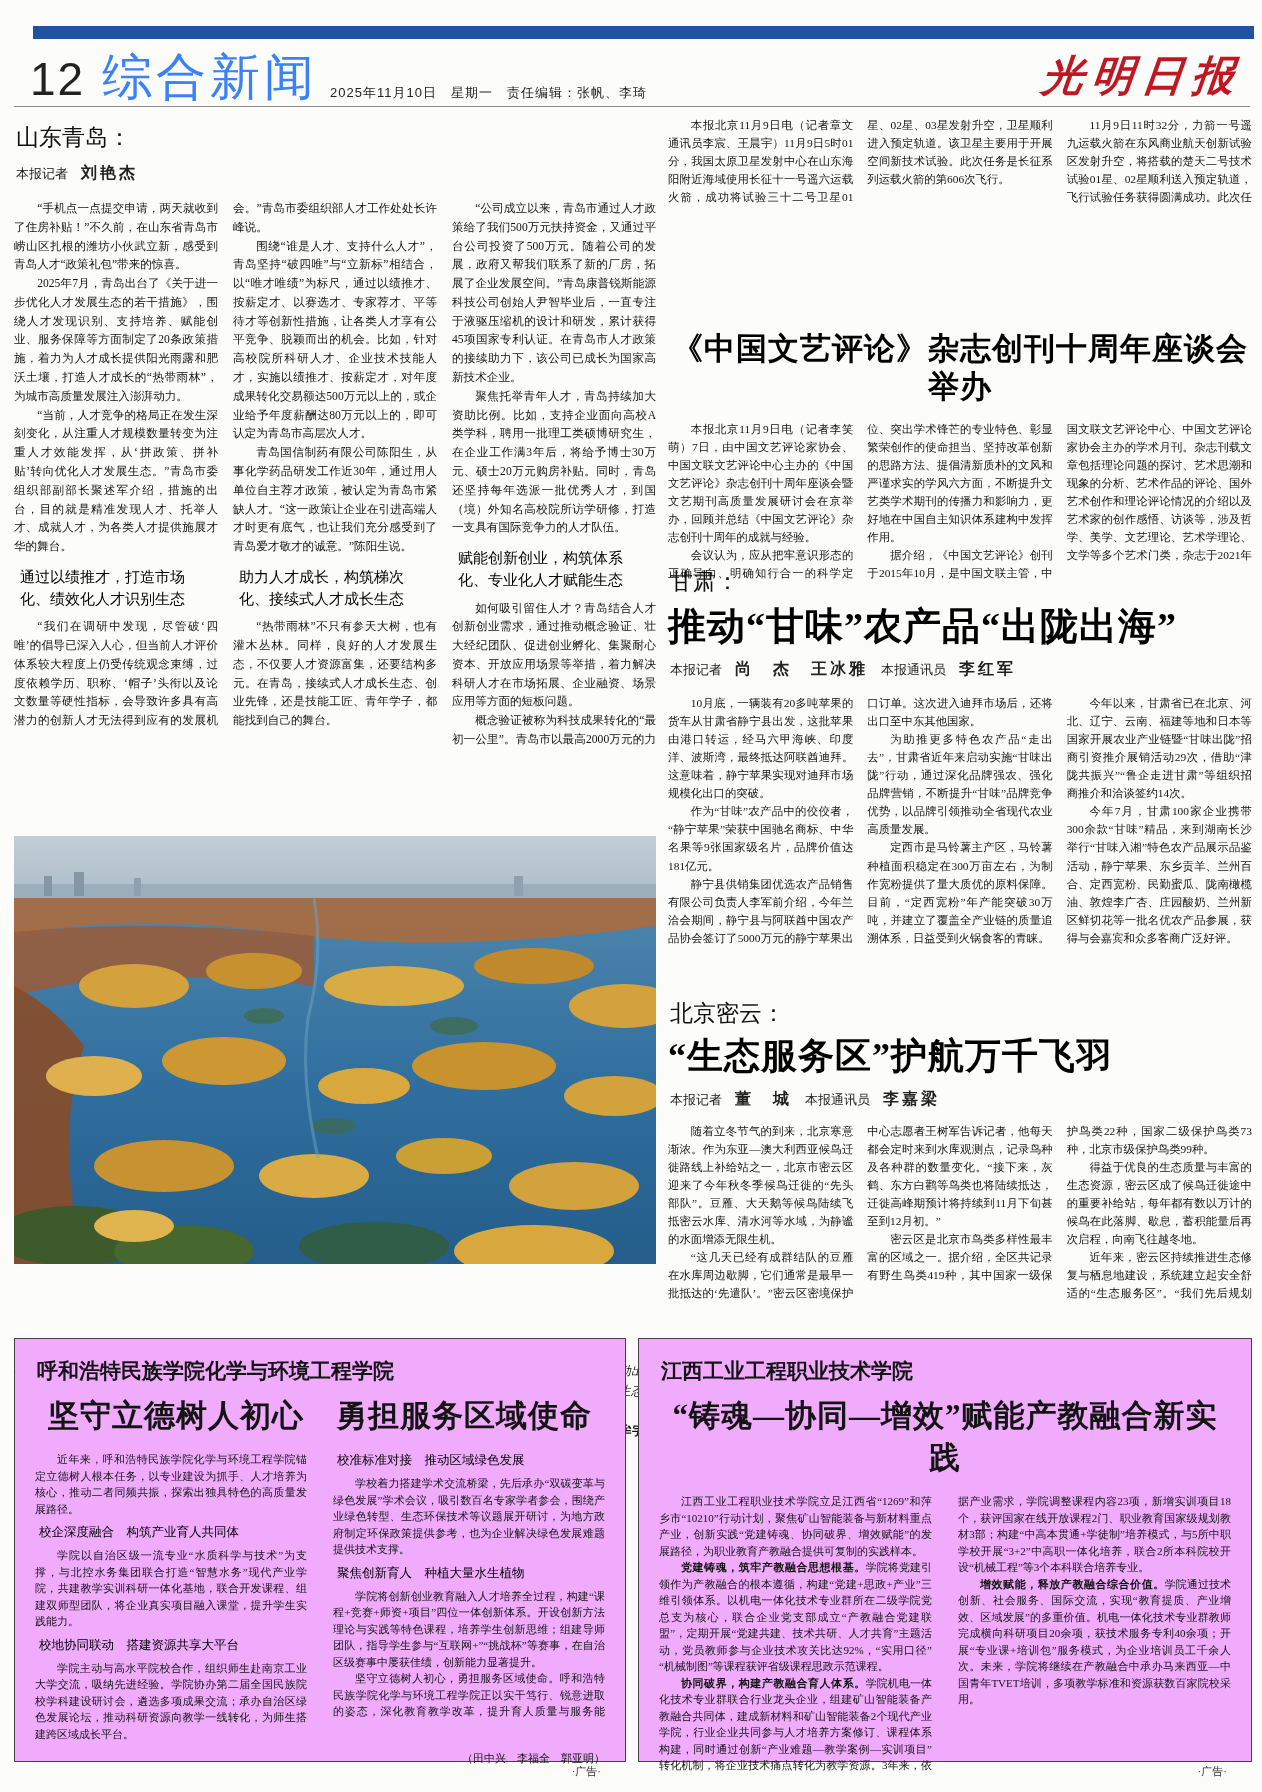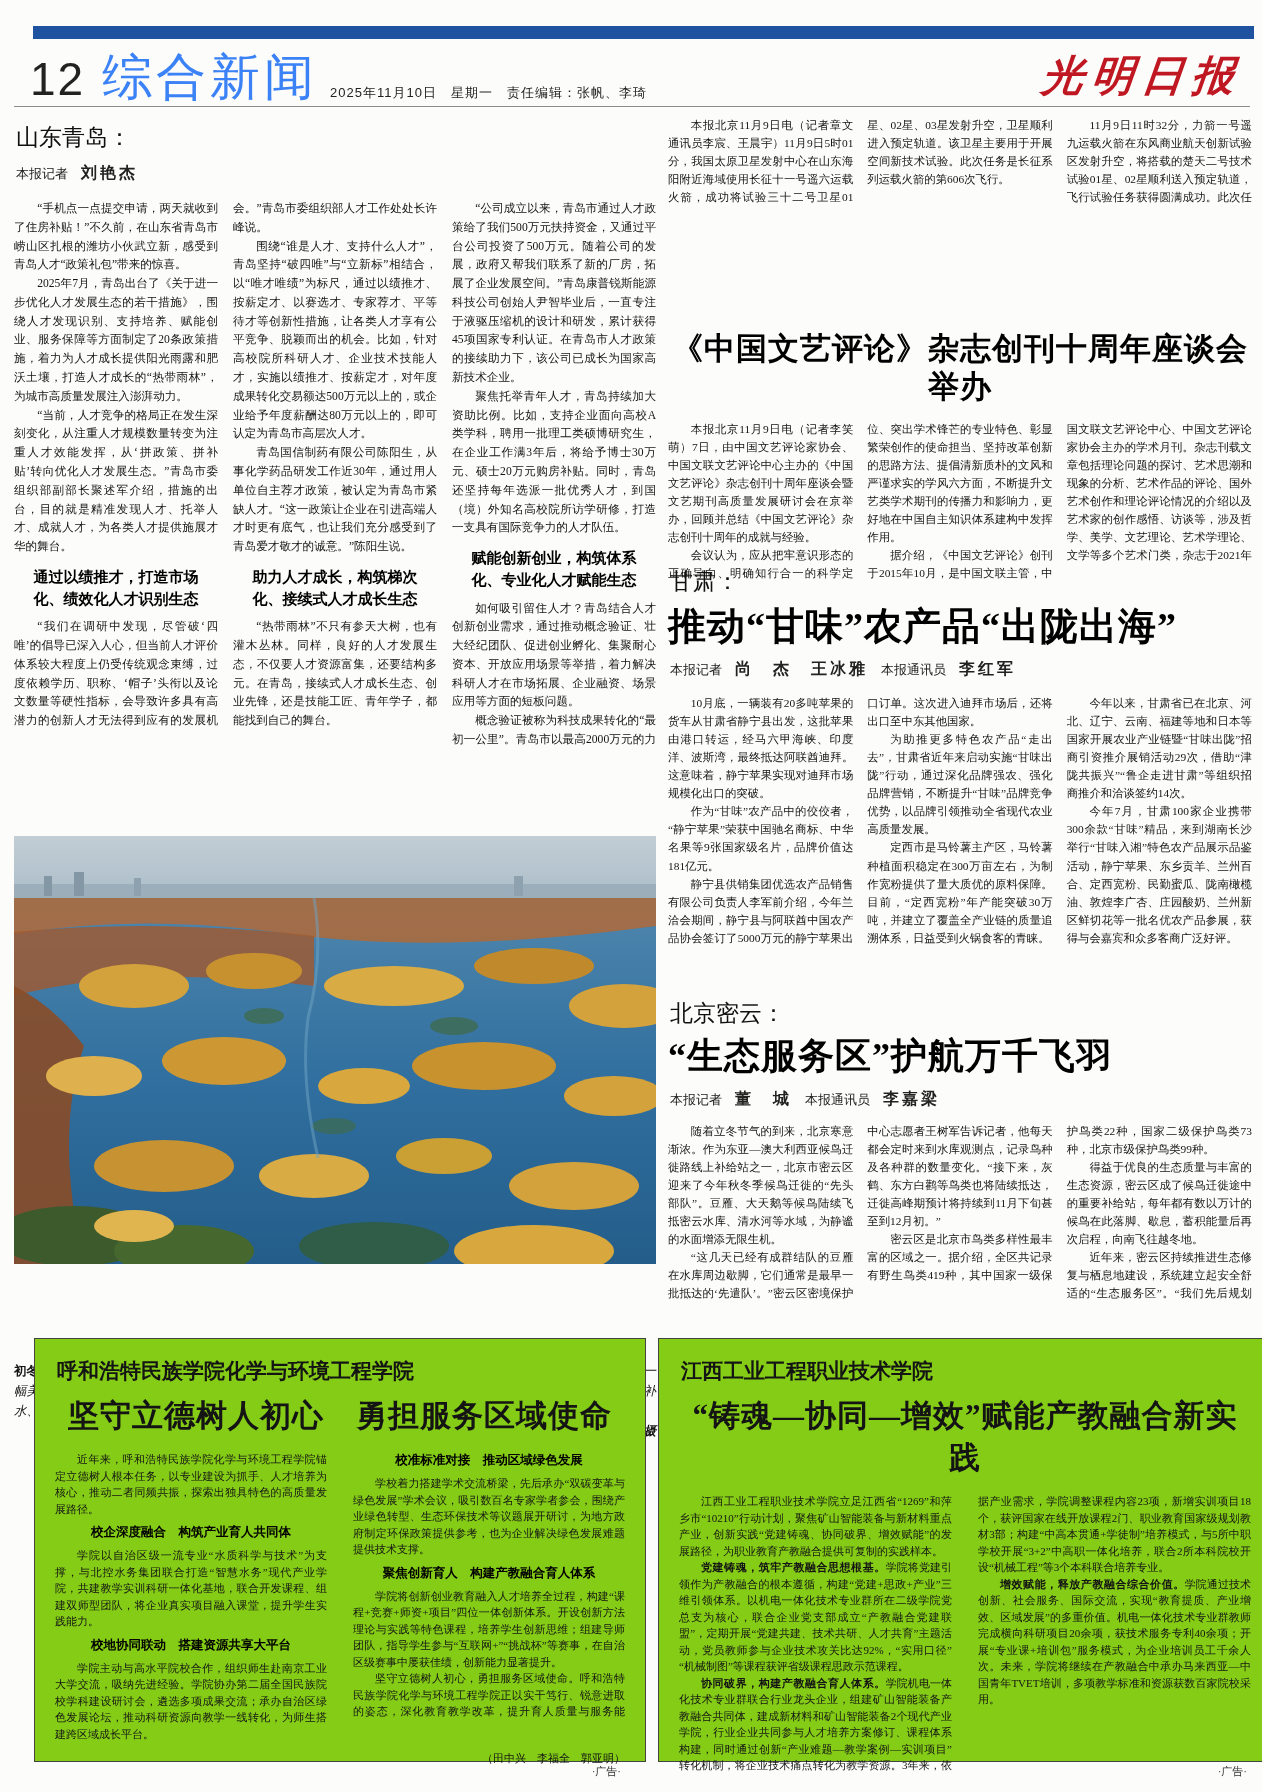--- a/index.html
+++ b/index.html
@@ -17,21 +17,21 @@
   .header-rule{position:absolute;left:14px;right:12px;top:106px;border-bottom:1.5px solid #8c8c8c;}
   
   .kicker{font-family:"Liberation Sans",sans-serif;font-size:23px;color:#111;margin:0 0 6px 2px;}
   .headline{font-weight:900;color:#000;margin:0;line-height:1.22;letter-spacing:1px;}
   .byline{font-size:13px;color:#222;margin:10px 0 0 2px;}
   .byline b{font-size:16px;font-weight:700;letter-spacing:3px;}
   .body-cols{text-align:justify;overflow:hidden;column-fill:auto;}
   .blk-p{margin:0;text-indent:2em;}
   .blk-b{margin:0;text-indent:2em;}
   .blk-b strong{letter-spacing:0.5px;}
-  h4.blk-h{font-family:"Liberation Sans",sans-serif;font-weight:700;text-align:center;
+  h4.blk-h{font-family:"Liberation Sans",sans-serif;font-weight:400;text-align:left;
            font-size:15px;line-height:1.45;margin:9px 6px;color:#000;}
   
   .lead-art{position:absolute;left:14px;top:122px;width:642px;}
   .lead-art .headline{font-size:50px;}
   .lead-body{margin-top:16px;height:562px;column-count:3;column-gap:15px;
              font-size:11.6px;line-height:1.62;}
   
   .photo{position:absolute;left:14px;top:836px;width:642px;height:428px;overflow:hidden;background:#37718f;}
   .caption{position:absolute;left:14px;top:1348px;width:642px;font-size:12.5px;line-height:1.6;
            text-align:justify;font-style:italic;}
@@ -46,22 +46,22 @@
   .art-review{top:330px;}
   .art-review .headline{font-size:31px;text-align:center;}
   .art-review .r-body{margin-top:14px;height:172px;}
   .art-gansu{top:566px;}
   .art-gansu .headline{font-size:38px;}
   .art-gansu .r-body{margin-top:14px;height:288px;}
   .art-miyun{top:998px;}
   .art-miyun .headline{font-size:36px;}
   .art-miyun .r-body{margin-top:12px;height:196px;}
   
-  .ad-box{position:absolute;top:1338px;height:424px;border:1.5px solid #444;background:#84cc16;
-          padding:14px 20px;box-sizing:border-box;margin-left:20px;}
+  .ad-box{position:absolute;top:1338px;height:424px;border:1.5px solid #444;background:#f0abfc;
+          padding:14px 20px;box-sizing:border-box;}
   .ad-left{left:14px;width:612px;}
   .ad-right{left:638px;width:614px;}
   .ad-org{font-family:"Liberation Sans",sans-serif;font-size:21px;font-weight:700;margin:4px 0 10px 2px;}
   .ad-title{font-size:31px;font-weight:900;text-align:center;margin:0 0 14px 0;letter-spacing:1px;}
   .ad-body{column-count:2;column-gap:26px;font-size:11px;line-height:1.5;text-align:justify;
            height:296px;overflow:hidden;column-fill:auto;}
   .ad-body h4.blk-h{font-size:12.5px;margin:6px 4px;}
   .ad-sig{text-align:right;font-size:11px;margin-top:4px;}
   .ad-mark{position:absolute;right:24px;bottom:-18px;font-size:11px;color:#333;}
   
@@ -207,21 +207,21 @@
     <p class="ad-org">呼和浩特民族学院化学与环境工程学院</p>
     <h3 class="ad-title">坚守立德树人初心　勇担服务区域使命</h3>
     <div class="ad-body body-cols">
         <p class="blk-p">近年来，呼和浩特民族学院化学与环境工程学院锚定立德树人根本任务，以专业建设为抓手、人才培养为核心，推动二者同频共振，探索出独具特色的高质量发展路径。</p>
         <h4 class="blk-h">校企深度融合　构筑产业育人共同体</h4>
         <p class="blk-p">学院以自治区级一流专业“水质科学与技术”为支撑，与北控水务集团联合打造“智慧水务”现代产业学院，共建教学实训科研一体化基地，联合开发课程、组建双师型团队，将企业真实项目融入课堂，提升学生实践能力。</p>
         <h4 class="blk-h">校地协同联动　搭建资源共享大平台</h4>
         <p class="blk-p">学院主动与高水平院校合作，组织师生赴南京工业大学交流，吸纳先进经验。学院协办第二届全国民族院校学科建设研讨会，遴选多项成果交流；承办自治区绿色发展论坛，推动科研资源向教学一线转化，为师生搭建跨区域成长平台。</p>
         <h4 class="blk-h">校准标准对接　推动区域绿色发展</h4>
         <p class="blk-p">学校着力搭建学术交流桥梁，先后承办“双碳变革与绿色发展”学术会议，吸引数百名专家学者参会，围绕产业绿色转型、生态环保技术等议题展开研讨，为地方政府制定环保政策提供参考，也为企业解决绿色发展难题提供技术支撑。</p>
-        <h4 class="blk-h">聚焦创新育人　构建产教融合育人体系</h4>
+        <h4 class="blk-h">聚焦创新育人　种植大量水生植物</h4>
         <p class="blk-p">学院将创新创业教育融入人才培养全过程，构建“课程+竞赛+师资+项目”四位一体创新体系。开设创新方法理论与实践等特色课程，培养学生创新思维；组建导师团队，指导学生参与“互联网+”“挑战杯”等赛事，在自治区级赛事中屡获佳绩，创新能力显著提升。</p>
         <p class="blk-p">坚守立德树人初心，勇担服务区域使命。呼和浩特民族学院化学与环境工程学院正以实干笃行、锐意进取的姿态，深化教育教学改革，提升育人质量与服务能力，在祖国北疆书写民族高校服务地方高质量发展新篇章。</p>
       </div>
     <p class="ad-sig">（田中兴　李福全　郭亚明）</p>
     <span class="ad-mark">·广告·</span>
   </div>
 
   <div class="ad-box ad-right">
     <p class="ad-org">江西工业工程职业技术学院</p>
     <h3 class="ad-title">“铸魂—协同—增效”赋能产教融合新实践</h3>

